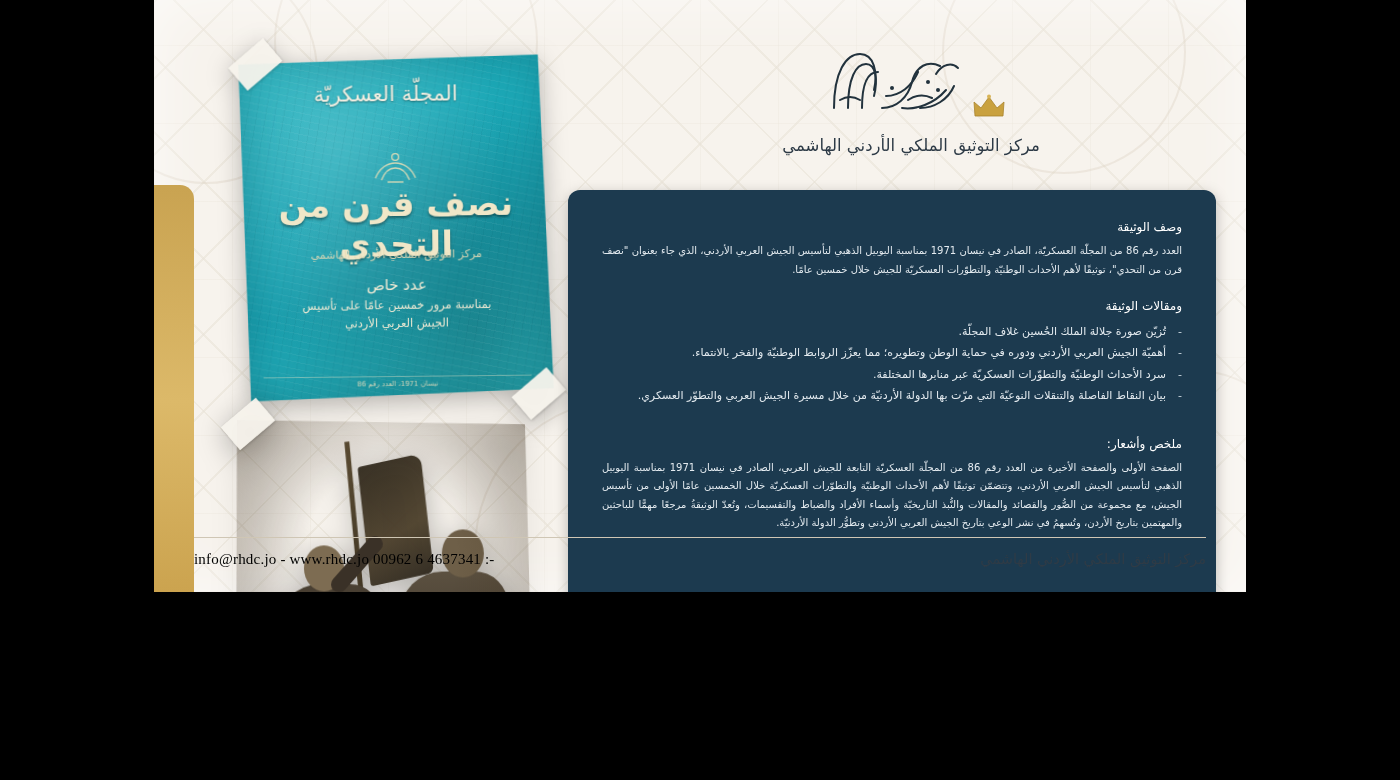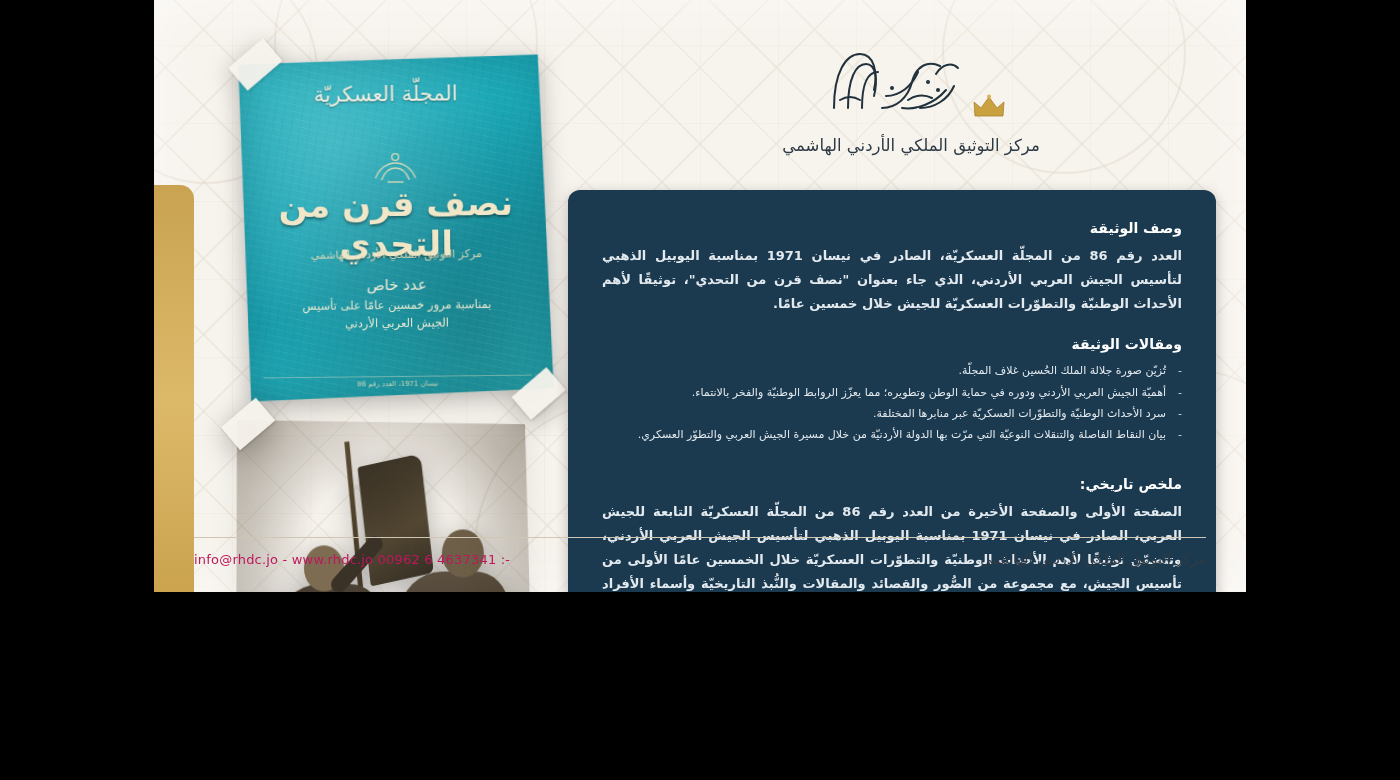--- a/index.html
+++ b/index.html
@@ -296,31 +296,30 @@
     background: #1c3a4f;
     border-radius: 12px;
     box-shadow: 0 4px 14px rgba(0,0,0,0.25);
     color: #eef3f6;
     padding: 30px 34px;
     box-sizing: border-box;
     direction: rtl;
     text-align: right;
   }
   .sec-title {
-    font-size: 14px;
-    font-weight: bold;
+    font-size: 12px;
+    font-weight: normal;
     color: #ffffff;
     margin-bottom: 8px;
   }
   .sec-body {
-    font-size: 13px;
+    font-size: 10px;
     line-height: 1.85;
     color: #e3eaef;
     text-align: justify;
-    font-weight: bold;
   }
   .bullets {
     list-style: none;
     margin: 6px 0 0 0;
     padding: 0;
   }
   .bullets li {
     font-size: 11px;
     line-height: 1.95;
     color: #e3eaef;
@@ -355,24 +354,25 @@
     display: flex;
     align-items: center;
     justify-content: space-between;
     direction: rtl;
   }
   .footer-right {
     color: #2f3b46;
     font-size: 14.5px;
   }
   .footer-left {
-    color: #be185d;
-    font-size: 13px;
+    color: #000000;
+    font-size: 15px;
     direction: ltr;
     letter-spacing: 0.2px;
+    font-family: Liberation Serif, serif;
   }
 </style>
 </head>
 <body>
 
 <div class="stage">
   <div class="slide">
 
     <div class="pattern"></div>
     <div class="pattern2">
@@ -470,21 +470,21 @@
       <div class="sec-title">ومقالات الوثيقة</div>
       <ul class="bullets">
         <li>تُزيّن صورة جلالة الملك الحُسين غلاف المجلّة.</li>
         <li>أهميّة الجيش العربي الأردني ودوره في حماية الوطن وتطويره؛ مما يعزّز الروابط الوطنيّة والفخر بالانتماء.</li>
         <li>سرد الأحداث الوطنيّة والتطوّرات العسكريّة عبر منابرها المختلفة.</li>
         <li>بيان النقاط الفاصلة والتنقلات النوعيّة التي مرّت بها الدولة الأردنيّة من خلال مسيرة الجيش العربي والتطوّر العسكري.</li>
       </ul>
 
       <div class="gap-lg"></div>
 
-      <div class="sec-title">ملخص تاريخي:</div>
+      <div class="sec-title">ملخص وأشعار:</div>
       <div class="sec-body">الصفحة الأولى والصفحة الأخيرة من العدد رقم 86 من المجلّة العسكريّة التابعة للجيش العربي، الصادر في نيسان 1971 بمناسبة اليوبيل الذهبي لتأسيس الجيش العربي الأردني، وتتضمّن توثيقًا لأهم الأحداث الوطنيّة والتطوّرات العسكريّة خلال الخمسين عامًا الأولى من تأسيس الجيش، مع مجموعة من الصُّور والقصائد والمقالات والنُّبذ التاريخيّة وأسماء الأفراد والضباط والتقسيمات، وتُعدّ الوثيقةُ مرجعًا مهمًّا للباحثين والمهتمين بتاريخ الأردن، وتُسهمُ في نشر الوعي بتاريخ الجيش العربي الأردني وتطوُّر الدولة الأردنيّة.</div>
     </div>
 
     <div class="footer-rule"></div>
     <div class="footer">
       <div class="footer-right">مركز التوثيق الملكي الأردني الهاشمي</div>
       <div class="footer-left mail">info@rhdc.jo - www.rhdc.jo  00962 6 4637341 :-</div>
     </div>
 
   </div>

